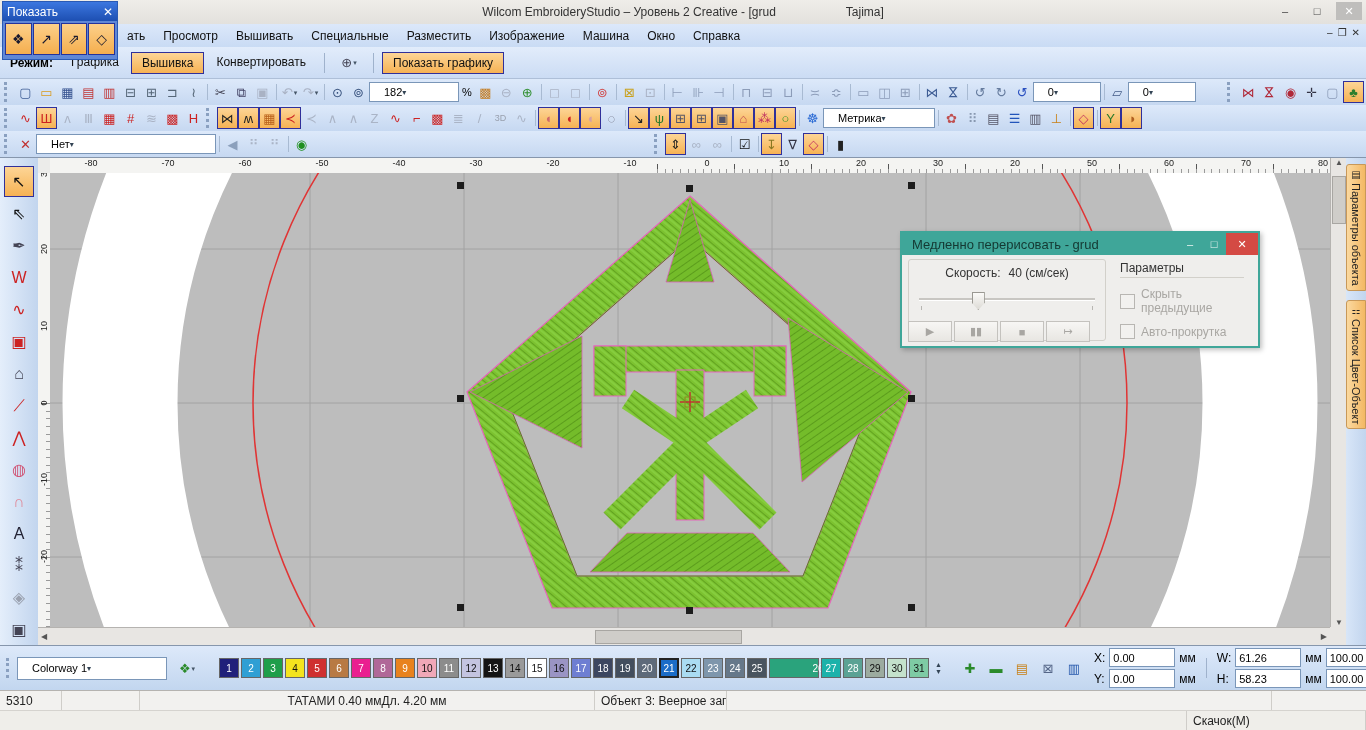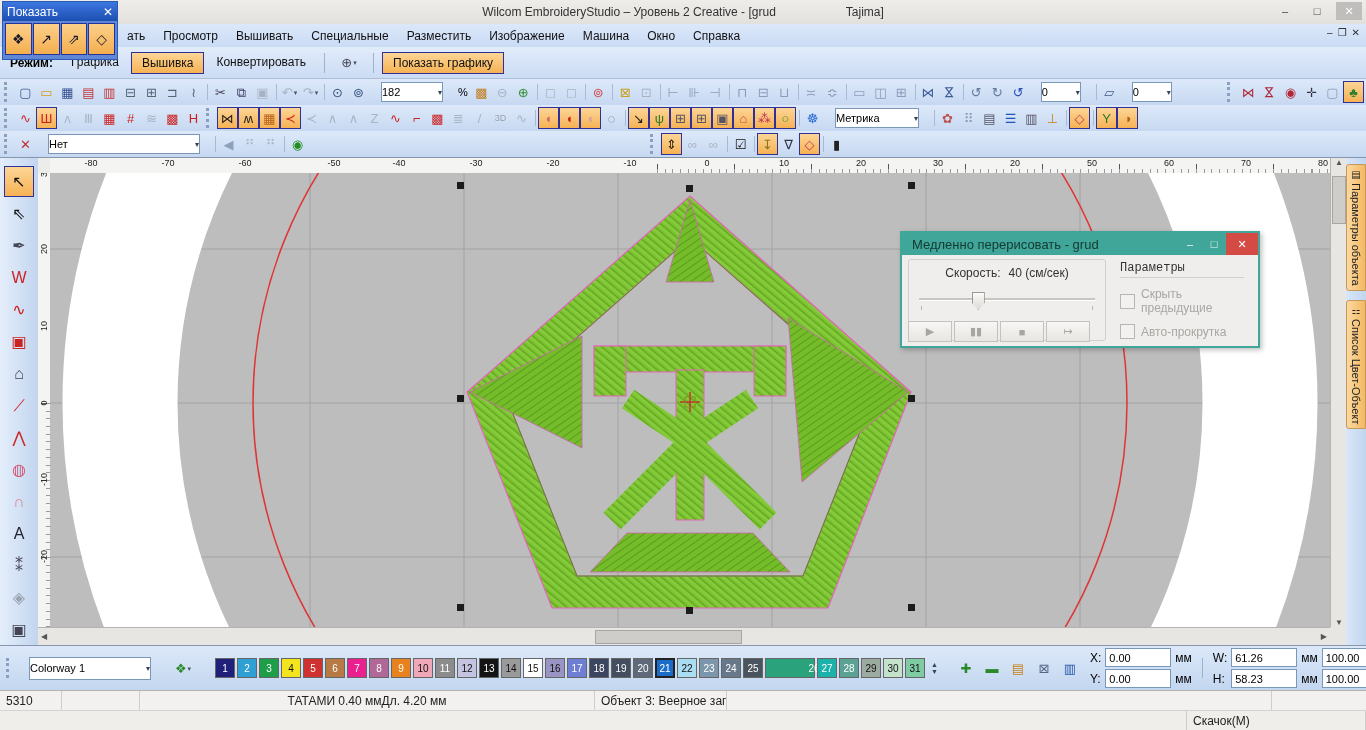--- a/index.html
+++ b/index.html
@@ -35,21 +35,21 @@
     padding:0 2px;box-sizing:border-box;}
   #tb1{top:79px;height:26px;} #tb2{top:105px;height:26px;} #tb3{top:131px;height:27px;border-bottom:1px solid #8696ac;}
   .tbtn{width:19px;height:20px;display:flex;align-items:center;justify-content:center;flex:0 0 auto;
     border:1px solid transparent;font-size:13px;line-height:1;}
   .tbtn.hl{background:linear-gradient(#fdd596,#f6b254);border:1px solid #30309a;}
   .tbtn .car{font-size:7px;color:#456;margin-left:1px;}
   .sep{width:6px;height:20px;flex:0 0 auto;position:relative;}
   .sep::before{content:"";position:absolute;left:3px;top:2px;bottom:2px;width:1px;background:#a8bad2;}
   .grip{width:6px;height:20px;flex:0 0 auto;border-left:3px dotted #8aa0c0;margin:0 2px;}
   .combo{height:18px;background:#fff;border:1px solid #7a96b8;display:flex;align-items:center;flex:0 0 auto;
-    font-size:11px;padding:0 0;justify-content:space-between;margin:0 12px;}
+    font-size:11px;padding:0 14px;justify-content:flex-start;margin:0 0;}
   .combo .car{font-size:8px;color:#345;}
   .tlabel{font-size:11px;margin:0 3px;flex:0 0 auto;}
   .fx{flex:1;}
   
   #workspace{left:0;top:158px;width:1366px;height:487px;background:#bdbdbd;overflow:hidden;}
   #tools{left:0;top:0;width:38px;height:487px;background:linear-gradient(90deg,#e4eefb,#c2d5ee);
     display:flex;flex-direction:column;align-items:center;padding-top:8px;box-sizing:border-box;gap:1px;}
   .ltool{width:28px;height:29px;display:flex;align-items:center;justify-content:center;font-size:16px;
     border:1px solid transparent;}
   .ltool.hl{background:linear-gradient(#fdd596,#f6b254);border:1px solid #30309a;}
@@ -91,21 +91,21 @@
   #speedrow{display:flex;justify-content:center;gap:8px;margin-top:6px;font-size:12px;color:#333;}
   #slider{position:relative;margin:12px 10px 0 10px;height:18px;}
   #slider .groove{position:absolute;left:0;right:0;top:6px;height:2px;background:#c8c6c2;border-bottom:1px solid #fff;}
   #slider .thumb{position:absolute;left:30%;top:0;width:11px;height:16px;background:linear-gradient(#fbfaf8,#dddbd6);
     border:1px solid #9a9892;clip-path:polygon(0 0,100% 0,100% 60%,50% 100%,0 60%);}
   .tick{position:absolute;top:14px;width:1px;height:4px;background:#b8b6b2;}
   #transport{position:absolute;left:6px;top:88px;display:flex;gap:2px;}
   .tbt{width:44px;height:21px;background:linear-gradient(#f7f6f4,#e8e6e2);border:1px solid #c4c2be;color:#a8a6a2;
     display:flex;align-items:center;justify-content:center;font-size:11px;}
   #grpparams{flex:1;height:103px;padding:2px 8px;box-sizing:border-box;border:none;}
-  #grpparams .gt{font-size:12px;color:#333;border-bottom:1px solid #d2d0ca;padding-bottom:2px;font-family:Liberation Mono, monospace;}
+  #grpparams .gt{font-size:12px;color:#333;border-bottom:1px solid #d2d0ca;padding-bottom:2px;}
   .chkrow{display:flex;align-items:center;gap:6px;margin-top:9px;color:#a9a7a3;font-size:12px;}
   .chk{width:13px;height:13px;border:1px solid #b8b6b2;background:#f2f1ef;flex:0 0 auto;}
   
   #palbar{left:0;top:645px;width:1366px;height:45px;background:linear-gradient(#dde9fa,#c2d6ef);
     display:flex;align-items:center;padding-left:4px;box-sizing:border-box;border-top:1px solid #8696ac;}
   #colorway{width:120px;height:21px;}
   .sw{width:20px;height:20px;flex:0 0 auto;margin-right:2px;display:flex;align-items:center;justify-content:center;
     font-size:10px;border:1px solid #666;box-sizing:border-box;}
   .sw.sel{outline:2px solid #222;outline-offset:-2px;}
   #spin{display:flex;flex-direction:column;font-size:7px;color:#345;line-height:1;margin:0 4px;}
@@ -615,21 +615,21 @@
       </div>
       <div class="ltool">
         <span style="color: rgb(68, 68, 85);">▣</span>
       </div>
     </div>
   <div id="rcorner" class="abs"></div>
   <div id="hruler" class="abs">
       <span class="rl" style="left: 41px;">-80</span>
       <span class="rl" style="left: 118px;">-70</span>
       <span class="rl" style="left: 195px;">-60</span>
-      <span class="rl" style="left: 284px;">-50</span>
+      <span class="rl" style="left: 272px;">-50</span>
       <span class="rl" style="left: 349px;">-40</span>
       <span class="rl" style="left: 426px;">-30</span>
       <span class="rl" style="left: 503px;">-20</span>
       <span class="rl" style="left: 580px;">-10</span>
       <span class="rl" style="left: 657px;">0</span>
       <span class="rl" style="left: 734px;">10</span>
       <span class="rl" style="left: 811px;">20</span>
       <span class="rl" style="left: 888px;">30</span>
       <span class="rl" style="left: 965px;">20</span>
       <span class="rl" style="left: 1042px;">50</span>

